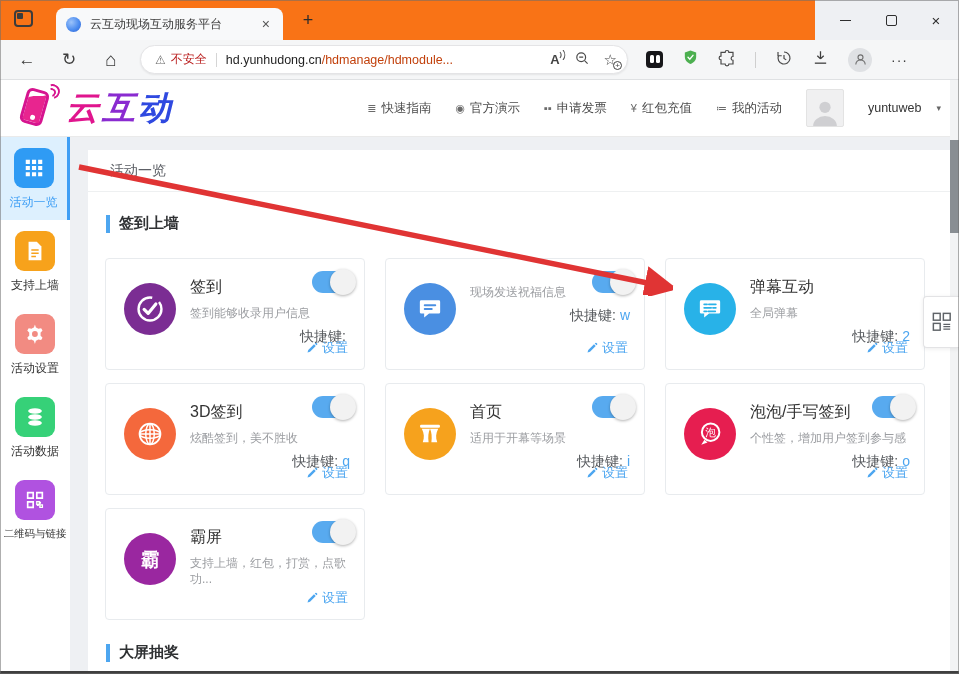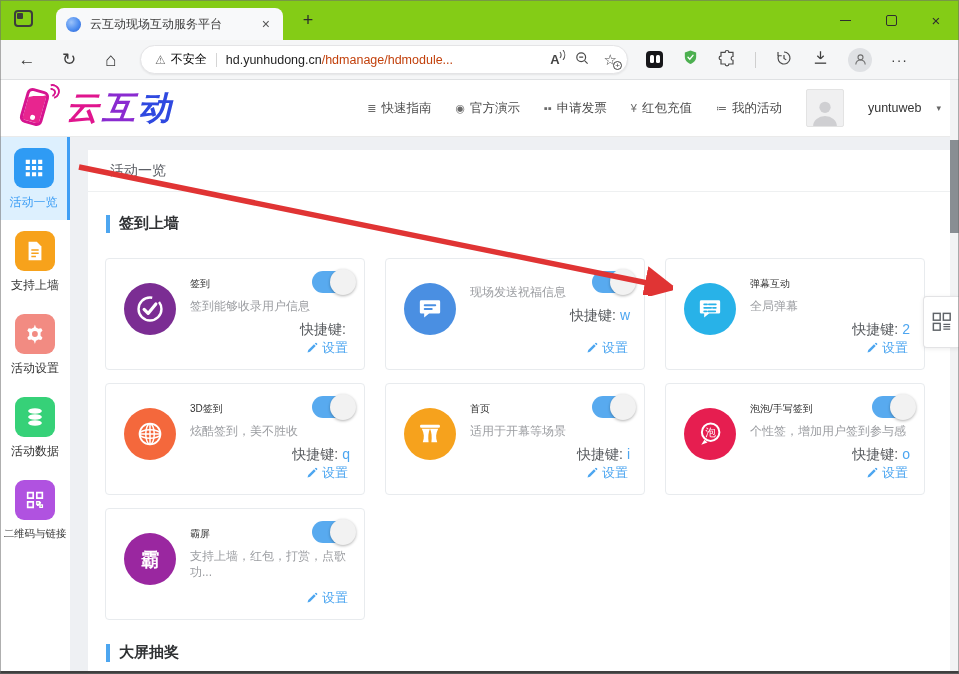--- a/index.html
+++ b/index.html
@@ -4,41 +4,41 @@
 <style>
   * { margin:0; padding:0; box-sizing:border-box; }
   html,body { width:959px; height:674px; overflow:hidden; }
   body { font-family:"Liberation Sans","DejaVu Sans",sans-serif; background:#eef0f3; position:relative; }
 
   
   .frame-border { position:absolute; inset:0; box-shadow:inset 0 0 0 1px rgba(110,110,110,.55); pointer-events:none; z-index:99; }
   .bottom-strip { position:absolute; left:0; top:671px; width:959px; height:3px; background:#3f3f3f; z-index:60; }
 
   
-  .tabstrip { position:absolute; left:0; top:0; width:959px; height:40px; background:#84cc16; }
+  .tabstrip { position:absolute; left:0; top:0; width:815px; height:40px; background:#f97316; }
   .ws-btn { position:absolute; left:14px; top:10px; width:19px; height:17px; border:2px solid #3c3c3c; border-radius:4px; background:transparent; }
   .ws-btn::after { content:""; position:absolute; left:1px; top:1px; width:6px; height:6px; background:#3c3c3c; border-radius:1px; }
   .tab { position:absolute; left:56px; top:8px; width:227px; height:32px; background:#f8f9fa; border-radius:8px 8px 0 0; display:flex; align-items:center; padding:0 10px; }
   .favicon { width:15px; height:15px; border-radius:50%; background:radial-gradient(circle at 35% 35%, #9cc3fa 0%, #4d8df0 55%, #2a5fd0 100%); flex:0 0 auto; }
   .tab-title { font-size:12px; color:#3b3b3b; margin-left:9px; flex:1; white-space:nowrap; overflow:hidden; }
   .tab-close { font-size:14px; color:#555; padding:0 3px; cursor:default; }
   .newtab { position:absolute; left:296px; top:8px; font-size:18px; color:#2c2c2c; width:24px; height:24px; text-align:center; line-height:24px; }
   .winctl { position:absolute; top:0; height:40px; width:46px; display:flex; align-items:center; justify-content:center; }
   .wc-min { left:822px; } .wc-max { left:868px; } .wc-close { left:913px; }
   .wc-min span { display:block; width:11px; height:0; border-top:1.6px solid #2e2e2e; }
   .wc-max span { display:block; width:11px; height:11px; border:1.6px solid #2e2e2e; border-radius:2px; }
   .wc-close span { font-size:15px; color:#2e2e2e; line-height:1; }
 
   
   .toolbar { position:absolute; left:0; top:40px; width:959px; height:40px; background:#f5f6f7; border-bottom:1px solid #dfe1e3; display:flex; align-items:center; }
   .nav-ic { font-size:17px; color:#3e3e3e; width:26px; text-align:center; flex:0 0 auto; }
   .tb-left { display:flex; align-items:center; gap:16px; padding-left:14px; }
   .addrbar { margin-left:16px; width:488px; height:29px; background:#fff; border:1px solid #e4e4e6; border-radius:15px; box-shadow:0 1px 2px rgba(0,0,0,.07); display:flex; align-items:center; padding:0 10px 0 14px; }
   .sec-warn { font-size:12px; color:#6a6a6a; }
-  .sec-label { font-size:12px; color:#000000; margin-left:5px; white-space:nowrap; }
+  .sec-label { font-size:12px; color:#b91c1c; margin-left:5px; white-space:nowrap; }
   .addr-div { width:1px; height:14px; background:#d5d5d5; margin:0 9px; }
   .url { font-size:12.5px; white-space:nowrap; overflow:hidden; }
   .url .dom { color:#1f1f1f; }
   .url .path { color:#c2410c; }
   .addr-right { margin-left:auto; display:flex; align-items:center; gap:14px; }
   .ra { font-size:13px; color:#444; font-weight:bold; position:relative; }
   .ra svg { position:absolute; right:-7px; top:-2px; }
   .star-wrap { position:relative; font-size:15px; color:#444; line-height:1; }
   .star-plus { position:absolute; right:-5px; bottom:-3px; font-size:8px; color:#444; background:#fff; border-radius:50%; border:1px solid #444; width:9px; height:9px; line-height:7px; text-align:center; }
   .tb-right { display:flex; align-items:center; gap:19px; margin-left:18px; }
@@ -77,21 +77,21 @@
 
   
   .main-panel { position:absolute; left:88px; top:150px; width:862px; height:521px; background:#fff; z-index:3; overflow:hidden; }
   .breadcrumb { height:42px; display:flex; align-items:center; padding-left:22px; font-size:14px; color:#5d6066; border-bottom:1px solid #eef0f1; }
   .section-hd { display:flex; align-items:center; margin:22px 0 0 18px; }
   .section-hd .bar { width:4px; height:18px; background:#4da6f0; }
   .section-hd .txt { margin-left:9px; font-size:15px; font-weight:bold; color:#2f3133; }
   .cards { margin:25px 0 0 17px; width:830px; display:flex; flex-wrap:wrap; column-gap:20px; row-gap:13px; }
   .card { position:relative; width:260px; height:112px; background:#fff; border:1px solid #e8ebee; border-radius:4px; padding:18px 14px 0 84px; }
   .card-icon { position:absolute; left:18px; top:24px; width:52px; height:52px; border-radius:50%; display:flex; align-items:center; justify-content:center; }
-  .card-title { font-size:10px; color:#333; }
+  .card-title { font-size:16px; color:#333; }
   .card-desc { margin-top:7px; font-size:12px; color:#9b9da1; line-height:1.35; max-height:33px; overflow:hidden; width:168px; }
   .card-hot { margin-top:7px; font-size:14px; color:#55585c;text-align:right; }
   .card-hot .hv { color:#4da6f0; margin-left:4px; }
   .toggle { position:absolute; right:10px; top:12px; width:42px; height:22px; border-radius:11px; background:#58aaef; }
   .toggle .knob { position:absolute; right:-2px; top:-2px; width:26px; height:26px; border-radius:50%; background:#f2f2f2; box-shadow:0 1px 3px rgba(0,0,0,.3); }
   .settings { position:absolute; right:16px; bottom:12px; display:flex; align-items:center; gap:4px; font-size:13px; color:#4da6f0; cursor:pointer; text-decoration:none; }
 
   
   .scrollbar { position:absolute; left:950px; top:80px; width:9px; height:591px; background:#f2f3f4; z-index:40; }
   .scroll-thumb { position:absolute; left:0; top:60px; width:9px; height:93px; background:#898e93; }

